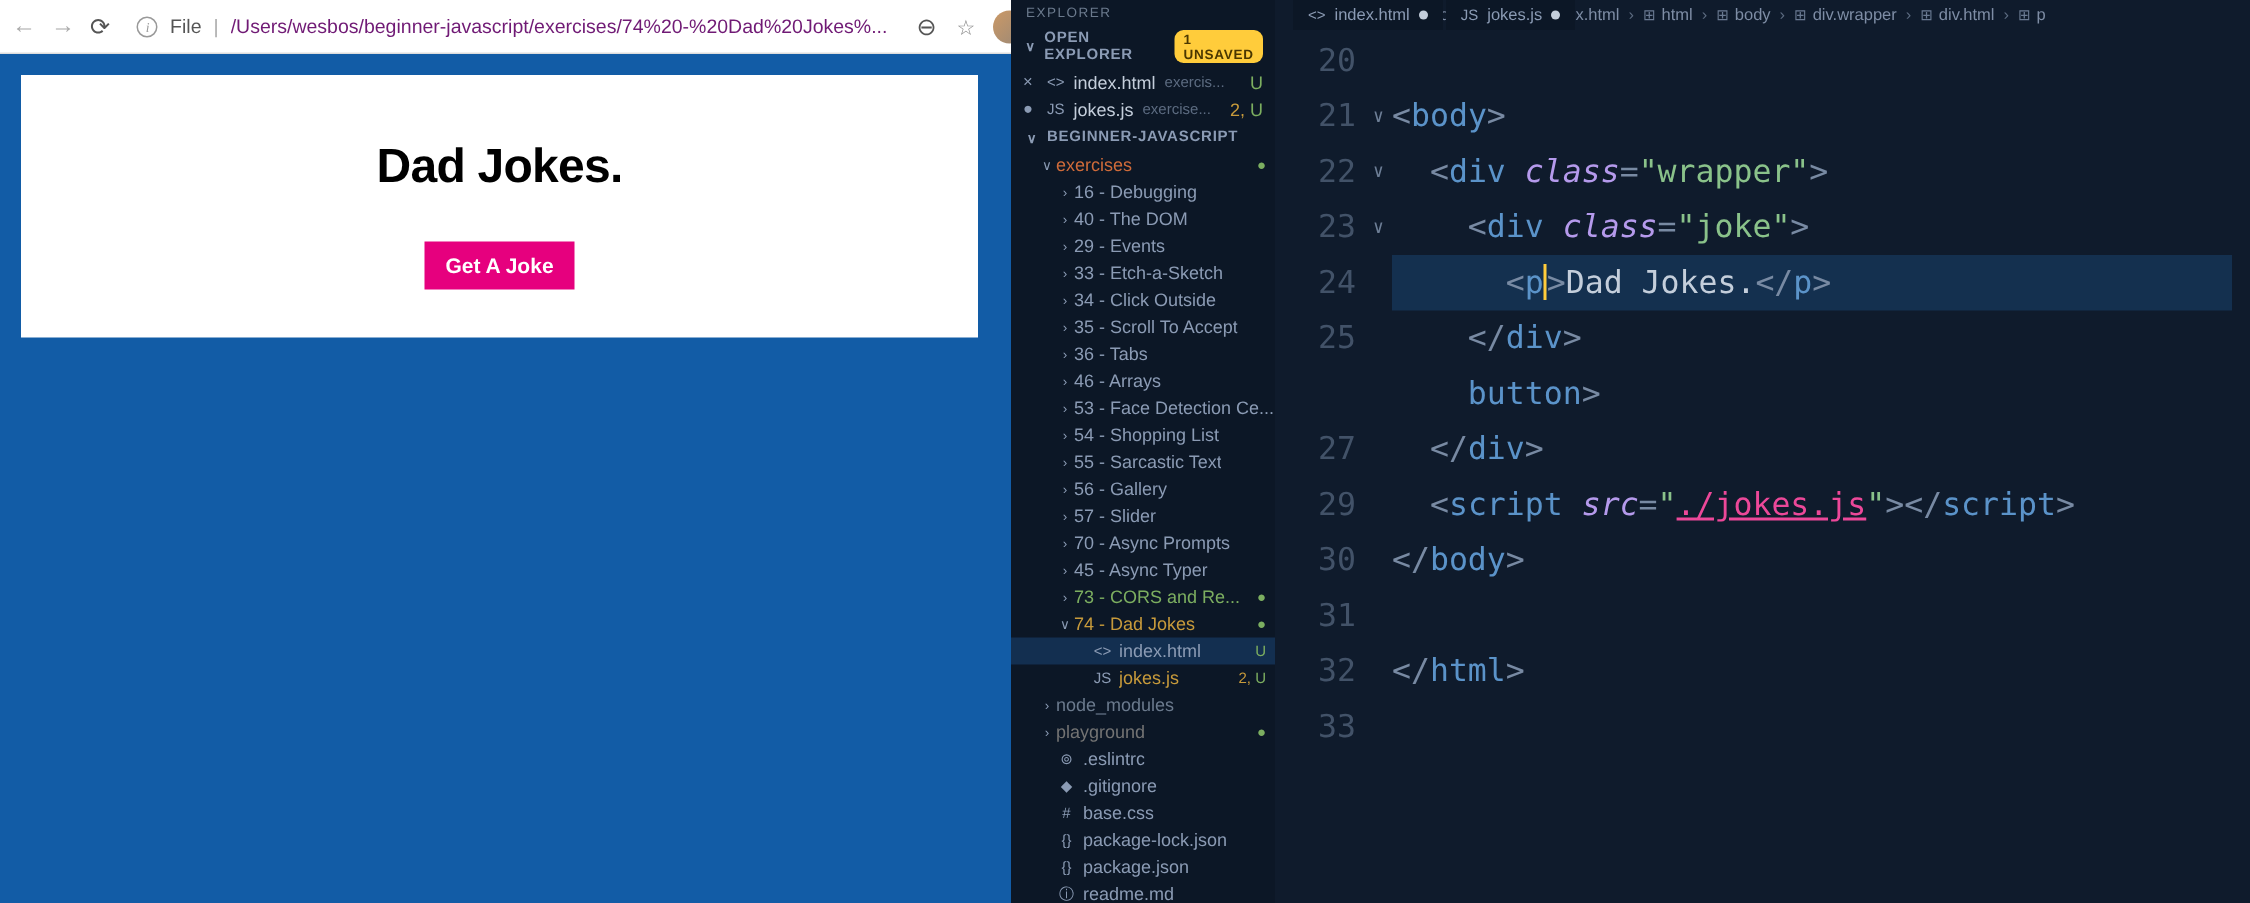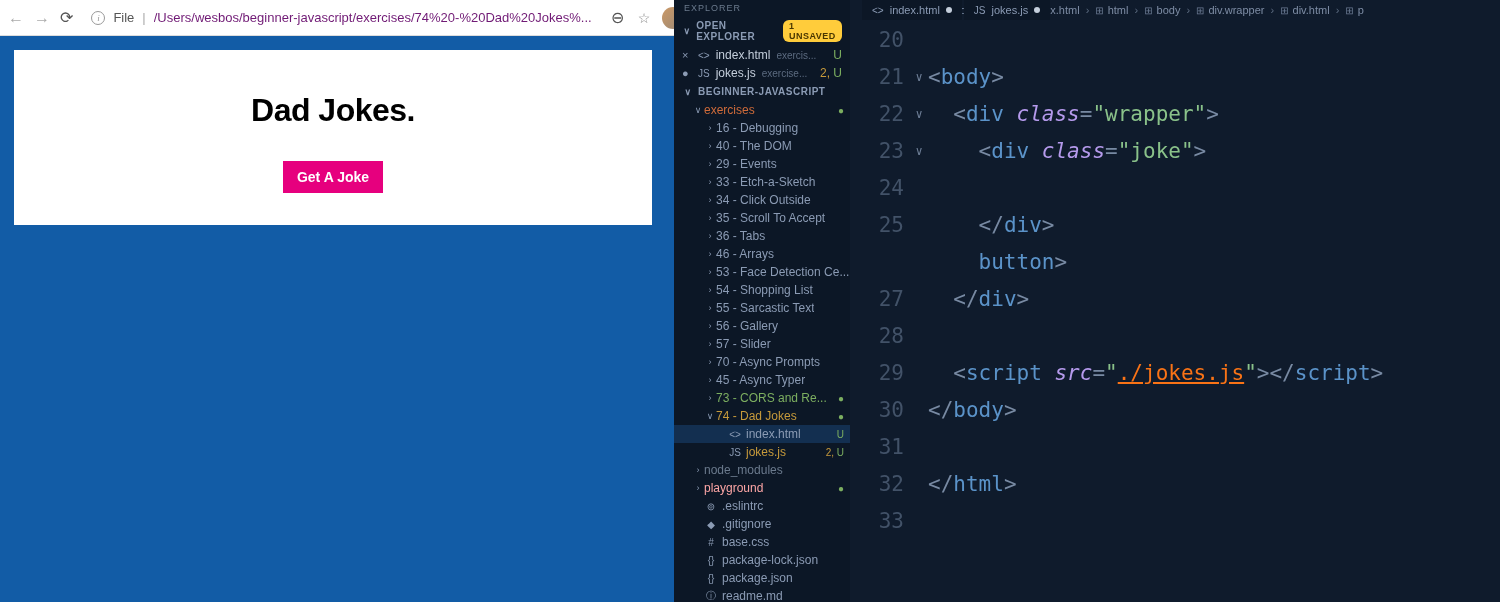--- a/index.html
+++ b/index.html
@@ -32,40 +32,40 @@
 .side-sec .badge-unsaved { background: #ffcc3b; color: #4a3700; font-size: 9px; font-weight: 700; padding: 1px 6px; border-radius: 6px; margin-left: 4px; }
 .tree-row { display: flex; align-items: center; padding: 2px 0; font-size: 12px; white-space: nowrap; overflow: hidden; }
 .tree-row.active { background: #132f50; }
 .tree-row .gutter { display: inline-block; }
 .tree-twist { width: 12px; text-align: center; font-size: 9px; color: #8b9bb4; }
 .tree-icon { width: 14px; text-align: center; margin-right: 4px; font-size: 10px; }
 .tree-label { overflow: hidden; text-overflow: ellipsis; }
 .tree-row.exercises .tree-label { color: #cf6b3a; }
 .tree-row.dim .tree-label { color: #6b7a8d; }
 .tree-row.gold .tree-label { color: #c79a3b; }
-.tree-row.green .tree-label { color: #fca5a5; }
+.tree-row.green .tree-label { color: #737373; }
 .tree-row.cors .tree-label { color: #7cae60; }
 .status-col { margin-left: auto; margin-right: 6px; font-size: 10px; color: #7cae60; }
 .status-col .num { color: #c79a3b; }
 .editor-main { flex: 1; display: flex; flex-direction: column; } 
 .breadcrumbs { display: flex; align-items: center; gap: 6px; padding: 4px 12px; font-size: 11px; color: #7e8da5; background: #0f1b2c; }
 .bc-sep { color: #5c6b80; }
 .bc-item { display: flex; align-items: center; gap: 4px; }
 .bc-icon { font-size: 10px; color: #6a7a92; }
 .code { flex: 1; font-family: 'Menlo','Consolas',monospace; font-size: 21px; line-height: 37px; padding-top: 2px; overflow: hidden; }
 .code-row { display: flex; }
 .ln { width: 60px; text-align: right; color: #425268; padding-right: 6px; user-select: none; }
 .fold { width: 18px; text-align: center; color: #6d7e96; font-size: 12px; }
 .src { white-space: pre; }
 .t-tag { color: #5b93c9; }
 .t-punc { color: #788aa3; }
 .t-attr { color: #b59aec; font-style: italic; }
 .t-str { color: #8ac28a; }
 .t-text { color: #c4cedb; }
-.t-link { color: #f97316; text-decoration: underline; }
+.t-link { color: #ec4899; text-decoration: underline; }
 .hl { background: #14304f; display: inline-block; width: 560px; }
 .cursor { border-left: 2px solid #ffcc3b; }
 .top-tabs { position: absolute; left: 862px; top: 0; display: flex; gap: 2px; }
 .etab { background: #0c1726; color: #8b9bb4; font-size: 11px; padding: 4px 10px; display:flex;align-items:center;gap:6px; }
 .etab .dot { width:6px;height:6px;border-radius:50%;background:#c4cedb;}
 .tiny-icon { font-size: 10px; }
 .open-ed-row { display:flex; align-items:center; padding:2px 4px 2px 8px; font-size:12px; gap:6px;}
 .open-ed-row .close { width:10px;font-size:11px;color:#8b9bb4;}
 .open-ed-row .fname { color:#c4cedb;}
 .open-ed-row .fpath { color:#5c6b80; font-size:10px; overflow:hidden;text-overflow:ellipsis;white-space:nowrap;}
@@ -346,40 +346,36 @@
             <span class="src">  <span class="t-punc">&lt;</span><span class="t-tag">div</span> <span class="t-attr">class</span><span class="t-punc">=</span><span class="t-str">"wrapper"</span><span class="t-punc">&gt;</span></span>
           </div>
           <div class="code-row">
             <span class="ln">23</span>
             <span class="fold">∨</span>
             <span class="src">    <span class="t-punc">&lt;</span><span class="t-tag">div</span> <span class="t-attr">class</span><span class="t-punc">=</span><span class="t-str">"joke"</span><span class="t-punc">&gt;</span></span>
           </div>
           <div class="code-row">
             <span class="ln">24</span>
             <span class="fold"></span>
+            <span class="src"><span class="hl">      <span class="t-punc">&lt;</span><span class="t-tag">p</span><span class="cursor"></span><span class="t-punc">&gt;</span><span class="t-text">Dad Jokes.</span><span class="t-punc">&lt;/</span><span class="t-tag">p</span><span class="t-punc">&gt;</span></span></span>
           </div>
           <div class="code-row">
             <span class="ln">25</span>
             <span class="fold"></span>
             <span class="src">    <span class="t-punc">&lt;/</span><span class="t-tag">div</span><span class="t-punc">&gt;</span></span>
           </div>
           <div class="code-row">
             <span class="ln"></span>
             <span class="fold"></span>
             <span class="src">    <span class="t-tag">button</span><span class="t-punc">&gt;</span></span>
           </div>
           <div class="code-row">
             <span class="ln">27</span>
             <span class="fold"></span>
             <span class="src">  <span class="t-punc">&lt;/</span><span class="t-tag">div</span><span class="t-punc">&gt;</span></span>
-          </div>
-          <div class="code-row">
-            <span class="ln">28</span>
-            <span class="fold"></span>
-            <span class="src"></span>
           </div>
           <div class="code-row">
             <span class="ln">29</span>
             <span class="fold"></span>
             <span class="src">  <span class="t-punc">&lt;</span><span class="t-tag">script</span> <span class="t-attr">src</span><span class="t-punc">=</span><span class="t-str">"</span><span class="t-link">./jokes.js</span><span class="t-str">"</span><span class="t-punc">&gt;&lt;/</span><span class="t-tag">script</span><span class="t-punc">&gt;</span></span>
           </div>
           <div class="code-row">
             <span class="ln">30</span>
             <span class="fold"></span>
             <span class="src"><span class="t-punc">&lt;/</span><span class="t-tag">body</span><span class="t-punc">&gt;</span></span>

